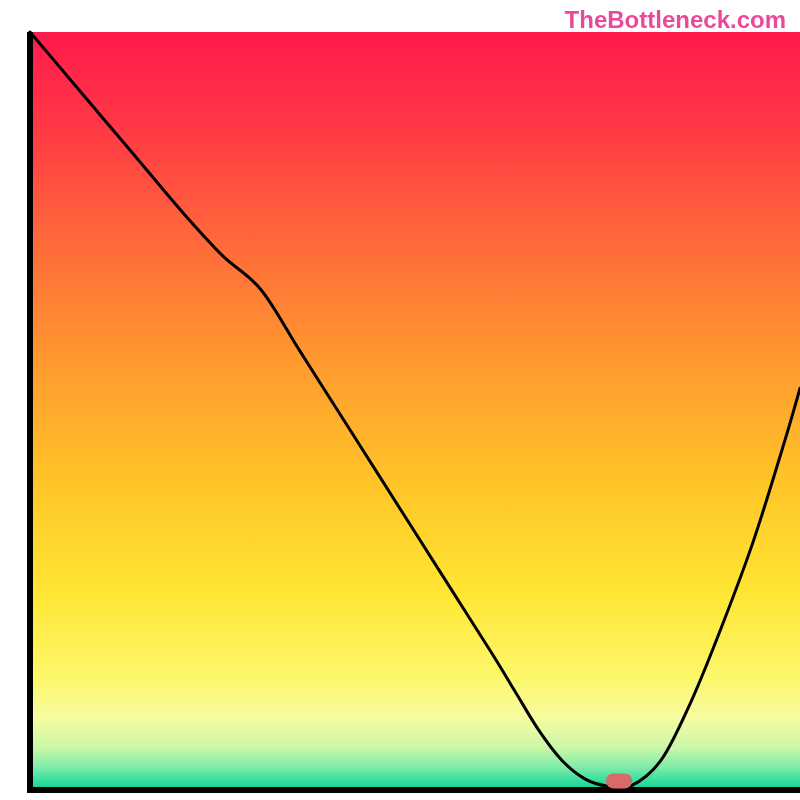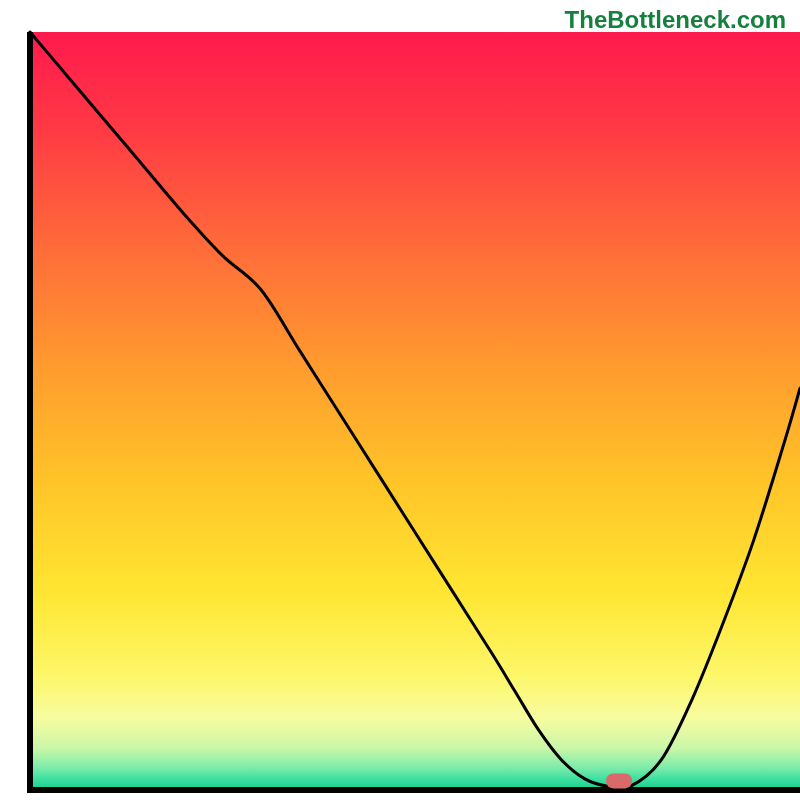--- a/index.html
+++ b/index.html
@@ -14,21 +14,21 @@
     position: relative;
     width: 800px;
     height: 800px;
   }
   .watermark {
     position: absolute;
     top: 6px;
     right: 14px;
     font-size: 24px;
     font-weight: bold;
-    color: #15803d;
+    color: #ec4899;
     z-index: 10;
   }
   svg {
     display: block;
   }
 </style>
 </head>
 <body>
 <div class="container">
 

